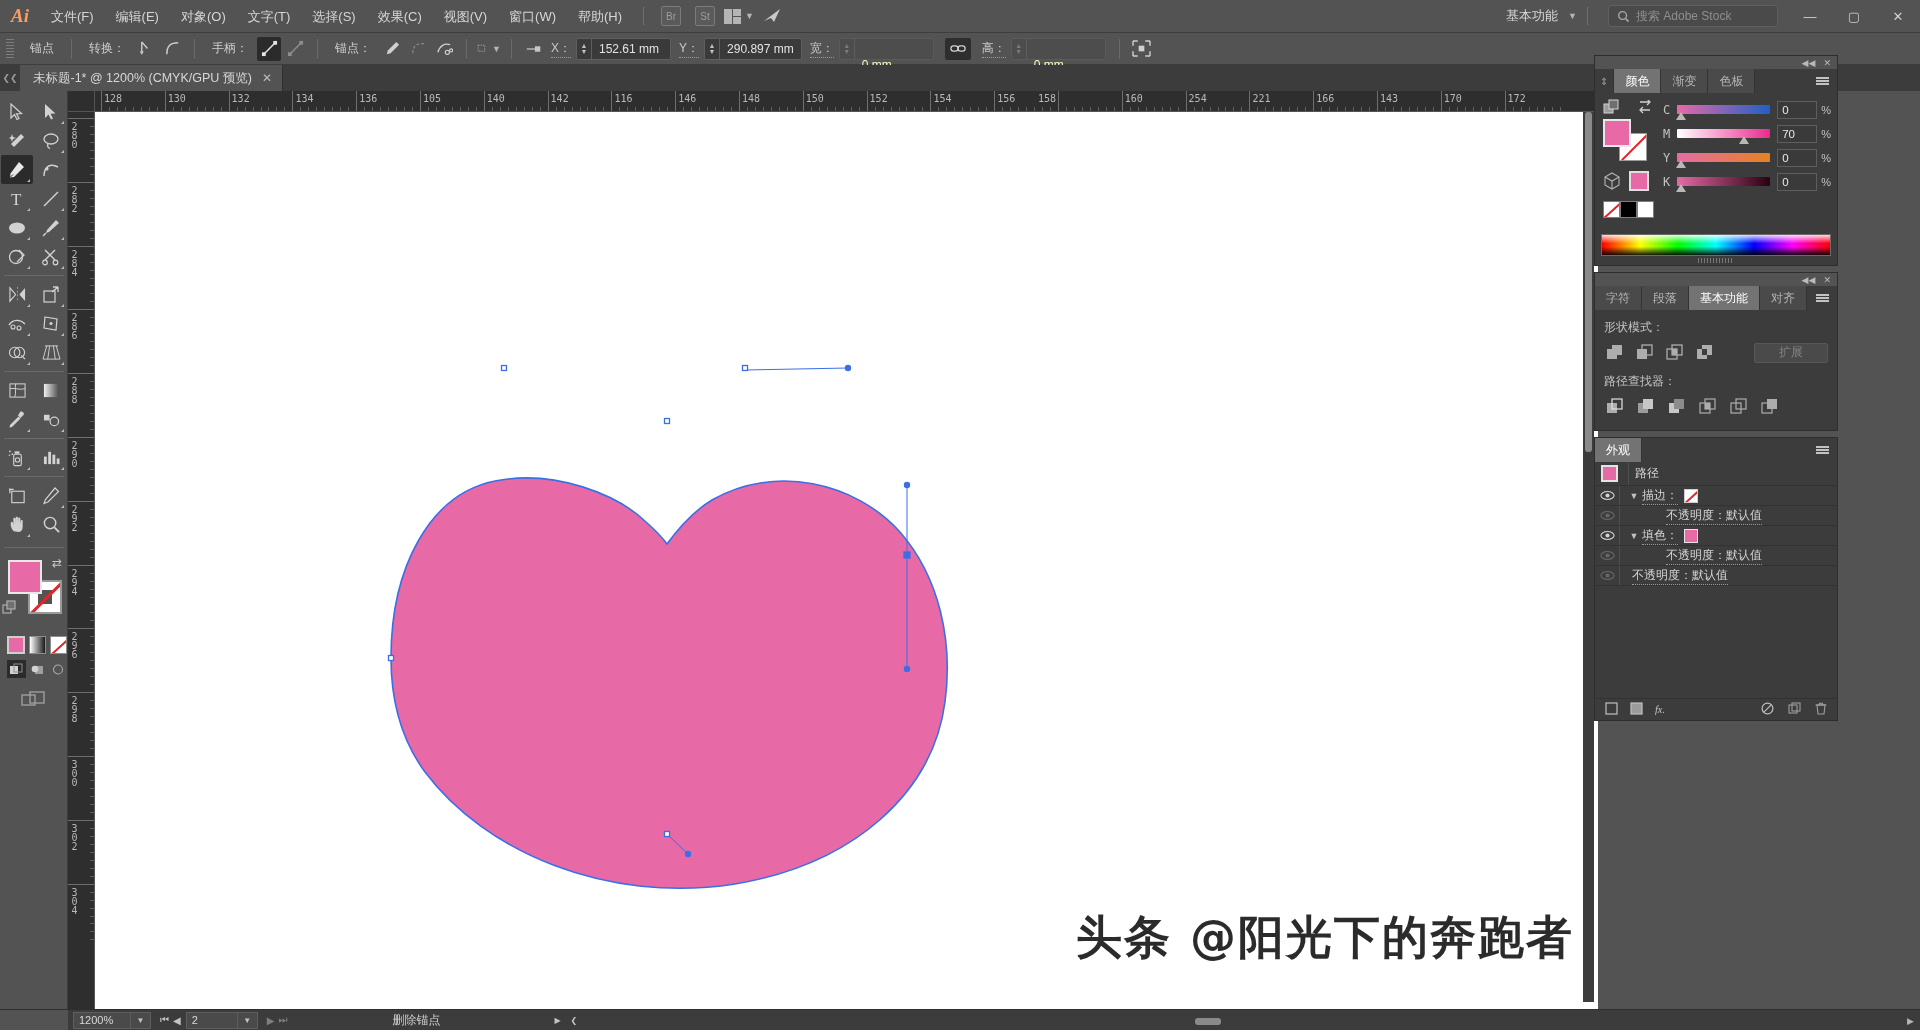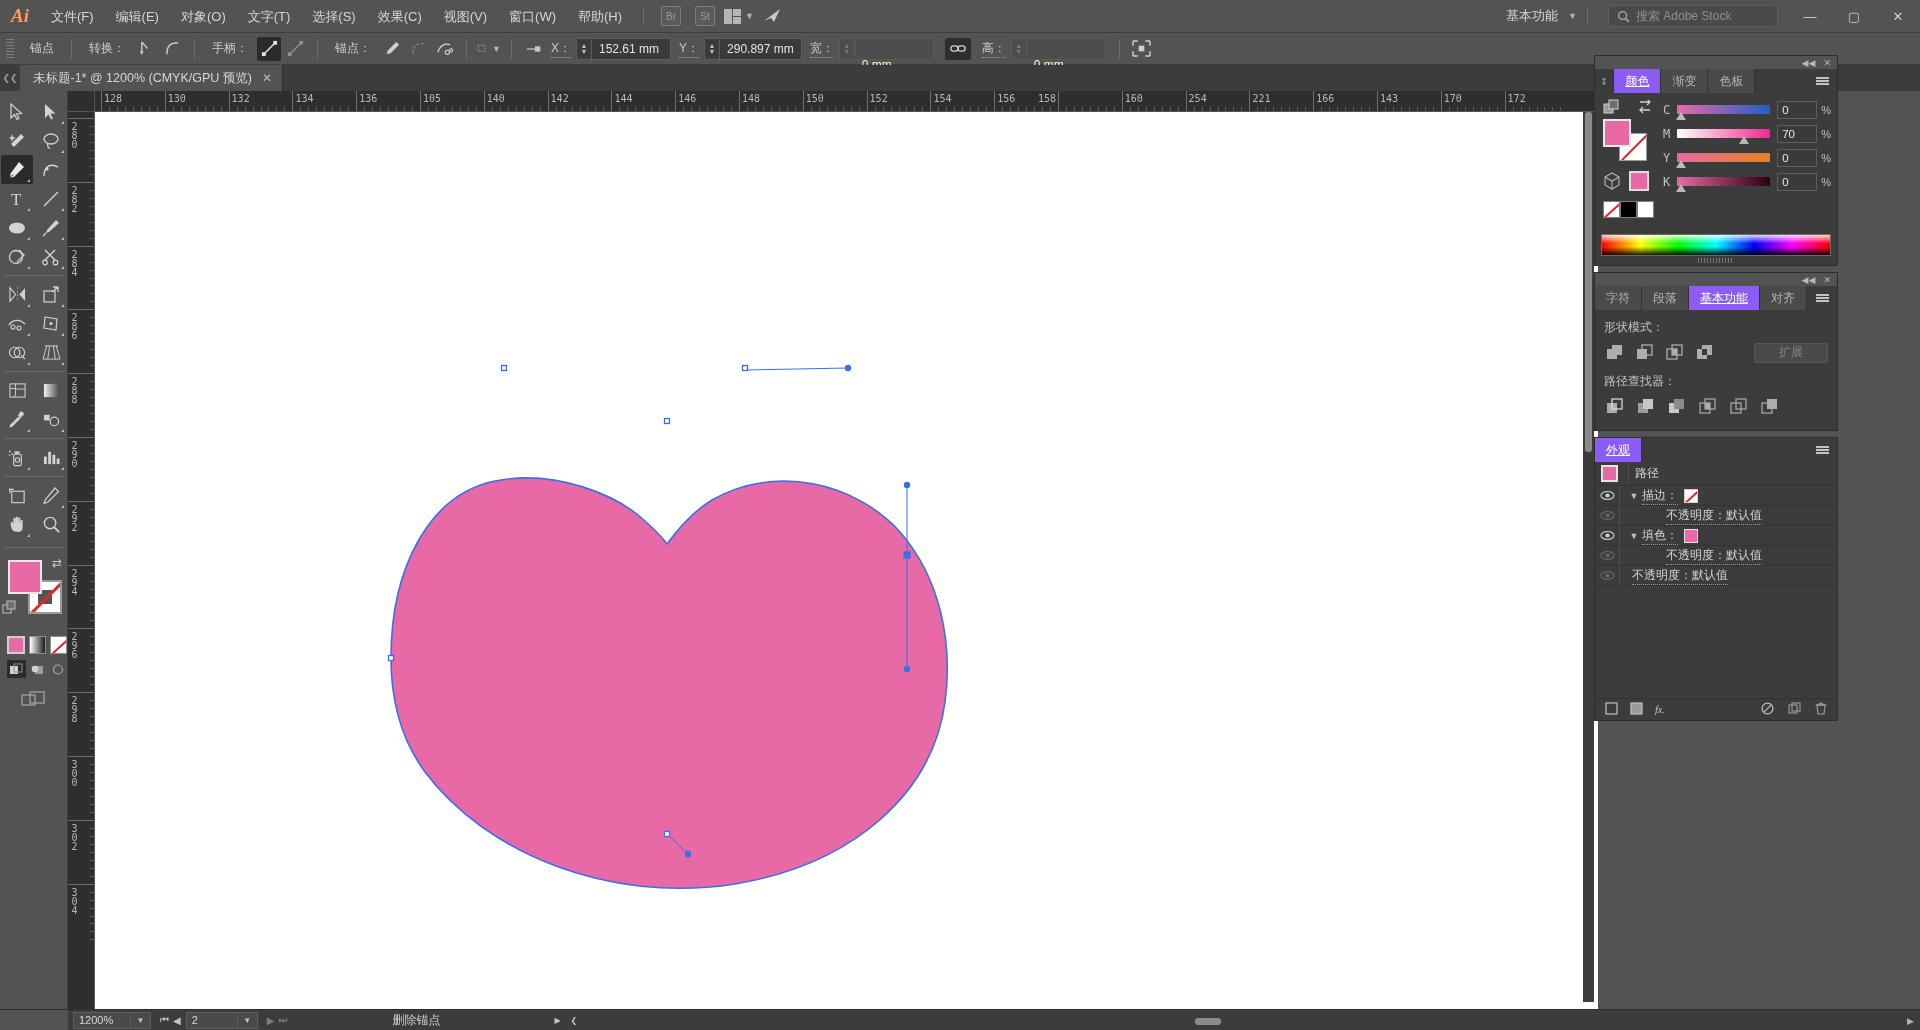--- a/index.html
+++ b/index.html
@@ -201,21 +201,21 @@
   .panel { background:#3c3c3c; border:1px solid #2e2e2e; margin-bottom:6px; }
   .panel-topbar {
     height:13px; background:#535353; display:flex; align-items:center; justify-content:flex-end;
     gap:8px; padding-right:6px; color:#b9b9b9; font-size:9px;
   }
   .panel-tabs { display:flex; background:#3c3c3c; height:24px; align-items:stretch; position:relative; }
   .ptab {
     padding:0 11px; display:flex; align-items:center; font-size:12px; color:#b4b4b4;
     background:#4a4a4a; border-right:1px solid #333;
   }
-  .ptab.active { background:#8b5cf6; color:#ffffff;text-decoration:underline; }
+  .ptab.active { background:#737373; color:#ffffff; }
   .ptab.gripper { padding:0 5px; color:#9b9b9b; font-size:10px; background:#3c3c3c;}
   .pmenu { margin-left:auto; display:flex; align-items:center; padding:0 8px; color:#c8c8c8; }
   .pmenu i { display:block; width:13px; height:1.5px; background:#c2c2c2; margin:1.5px 0; }
 
   
   .color-body { padding:6px 6px 8px 6px; display:flex; }
   .cp-left { width:56px; position:relative; }
   .cp-icons { display:flex; align-items:center; justify-content:space-between; padding:0 4px 2px 2px; }
   .cp-fillstroke { position:relative; width:50px; height:44px; margin-top:2px; }
   .cp-fill { position:absolute; left:2px; top:0; width:28px; height:28px;
@@ -856,21 +856,21 @@
         <div class="rtick" style="left: 452.6px;"></div>
         <div class="rlabel" style="left: 455.6px;">142</div>
         <div class="rtick minor" style="left: 460.575px;"></div>
         <div class="rtick minor" style="left: 468.55px;"></div>
         <div class="rtick minor" style="left: 476.525px;"></div>
         <div class="rtick minor" style="left: 484.5px;"></div>
         <div class="rtick minor" style="left: 492.475px;"></div>
         <div class="rtick minor" style="left: 500.45px;"></div>
         <div class="rtick minor" style="left: 508.425px;"></div>
         <div class="rtick" style="left: 516.4px;"></div>
-        <div class="rlabel" style="left: 519.4px;">144</div>
+        <div class="rlabel" style="left: 519.4px;">116</div>
         <div class="rtick minor" style="left: 524.375px;"></div>
         <div class="rtick minor" style="left: 532.35px;"></div>
         <div class="rtick minor" style="left: 540.325px;"></div>
         <div class="rtick minor" style="left: 548.3px;"></div>
         <div class="rtick minor" style="left: 556.275px;"></div>
         <div class="rtick minor" style="left: 564.25px;"></div>
         <div class="rtick minor" style="left: 572.225px;"></div>
         <div class="rtick" style="left: 580.2px;"></div>
         <div class="rlabel" style="left: 583.2px;">146</div>
         <div class="rtick minor" style="left: 588.175px;"></div>
@@ -1143,20 +1143,21 @@
         <circle cx="593" cy="742" r="3.2" fill="#3a6fe8"></circle>
 
         <rect x="406.5" y="253.5" width="5" height="5" fill="#ffffff" stroke="#3a6fe8" stroke-width="1.3"></rect>
         <rect x="647.5" y="253.5" width="5" height="5" fill="#ffffff" stroke="#3a6fe8" stroke-width="1.3"></rect>
         <rect x="569.5" y="306.5" width="5" height="5" fill="#ffffff" stroke="#3a6fe8" stroke-width="1.3"></rect>
         <rect x="293.5" y="543.5" width="5" height="5" fill="#ffffff" stroke="#3a6fe8" stroke-width="1.3"></rect>
         <rect x="569.5" y="719.5" width="5" height="5" fill="#ffffff" stroke="#3a6fe8" stroke-width="1.3"></rect>
 
         <rect x="809" y="440" width="6" height="6" fill="#3a6fe8" stroke="#3a6fe8" stroke-width="1.3"></rect>
       </svg>
+      <div class="watermark">头条 @阳光下的奔跑者</div>
     </div>
   </div>
 
   <div class="canvas-vscroll">
     <div class="th"></div>
   </div>
 
   <div class="panels">
 
     <div class="panel">

